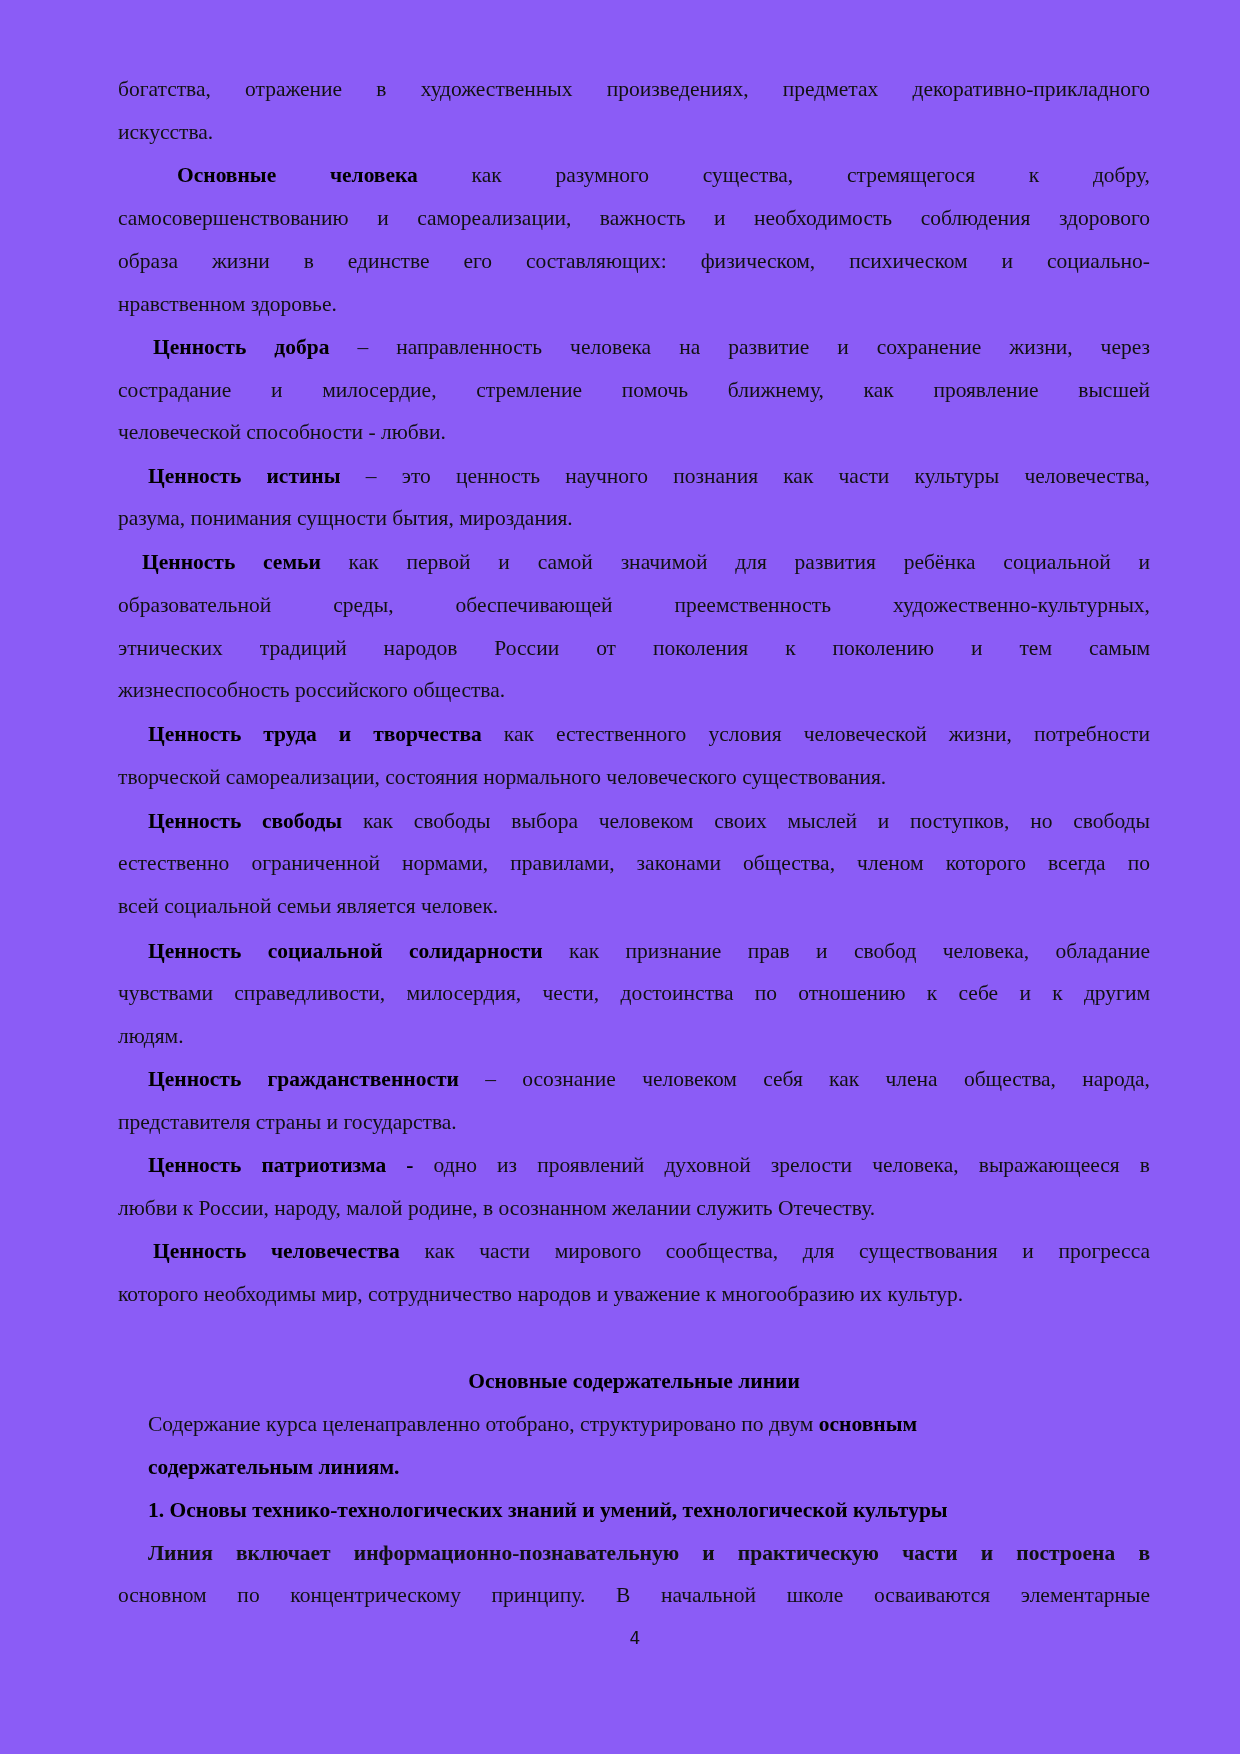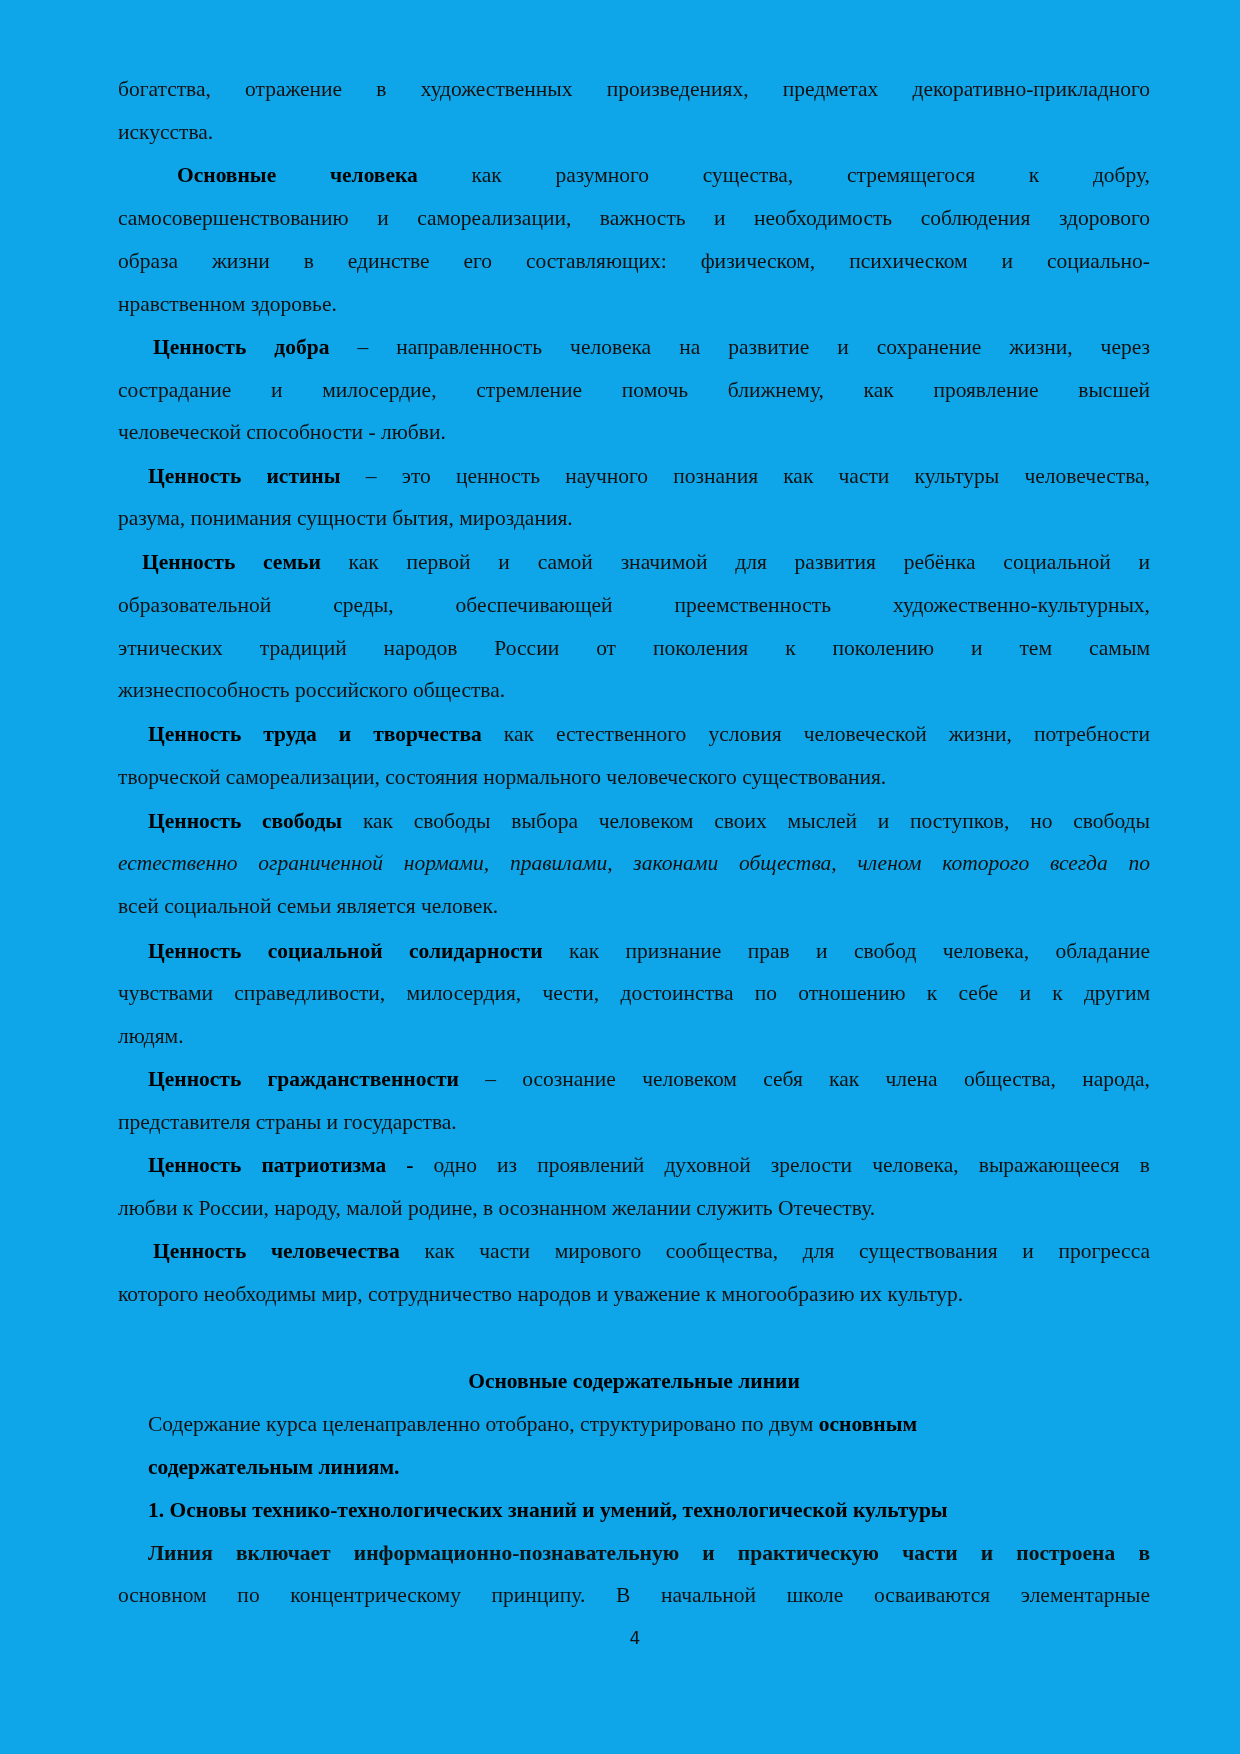--- a/index.html
+++ b/index.html
@@ -1,17 +1,17 @@
 <!DOCTYPE html>
 <html><head>
 <meta charset="utf-8">
 <style>
   html, body { margin: 0; padding: 0; background: #ffffff; }
   body { width: 1240px; height: 1754px; position: relative; overflow: hidden; }
-  .page { position: absolute; left: 0; top: 0; width: 1240px; height: 1754px; background: #0ea5e9; }
+  .page { position: absolute; left: 0; top: 0; width: 1240px; height: 1754px; background: #8b5cf6; }
   .ln {
     position: absolute;
     left: 118px;
     width: 1032px;
     height: 28px;
     line-height: 28px;
     font-family: "Liberation Serif", serif;
     font-size: 21.5px;
     color: #111111;
     white-space: nowrap;
@@ -41,21 +41,21 @@
       <div class="ln l" style="top: 418px; left: 118px; width: 1032px;"><span>человеческой способности - любви.</span></div>
       <div class="ln j" style="top: 462px; left: 148px; width: 1002px;"><b>Ценность истины</b><span> – это ценность научного познания как части культуры человечества,</span></div>
       <div class="ln l" style="top: 504px; left: 118px; width: 1032px;"><span>разума, понимания сущности бытия, мироздания.</span></div>
       <div class="ln j" style="top: 548px; left: 142px; width: 1008px;"><b>Ценность семьи</b><span> как первой и самой значимой для развития ребёнка социальной и</span></div>
       <div class="ln j" style="top: 591px; left: 118px; width: 1032px;"><span>образовательной среды, обеспечивающей преемственность художественно-культурных,</span></div>
       <div class="ln j" style="top: 634px; left: 118px; width: 1032px;"><span>этнических традиций народов России от поколения к поколению и тем самым</span></div>
       <div class="ln l" style="top: 676px; left: 118px; width: 1032px;"><span>жизнеспособность российского общества.</span></div>
       <div class="ln j" style="top: 720px; left: 148px; width: 1002px;"><b>Ценность труда и творчества</b><span> как естественного условия человеческой жизни, потребности</span></div>
       <div class="ln l" style="top: 763px; left: 118px; width: 1032px;"><span>творческой самореализации, состояния нормального человеческого существования.</span></div>
       <div class="ln j" style="top: 807px; left: 148px; width: 1002px;"><b>Ценность свободы</b><span> как свободы выбора человеком своих мыслей и поступков, но свободы</span></div>
-      <div class="ln j" style="top: 849px; left: 118px; width: 1032px; font-style: italic;"><span>естественно ограниченной нормами, правилами, законами общества, членом которого всегда по</span></div>
+      <div class="ln j" style="top: 849px; left: 118px; width: 1032px;"><span>естественно ограниченной нормами, правилами, законами общества, членом которого всегда по</span></div>
       <div class="ln l" style="top: 892px; left: 118px; width: 1032px;"><span>всей социальной семьи является человек.</span></div>
       <div class="ln j" style="top: 937px; left: 148px; width: 1002px;"><b>Ценность социальной солидарности</b><span> как признание прав и свобод человека, обладание</span></div>
       <div class="ln j" style="top: 979px; left: 118px; width: 1032px;"><span>чувствами справедливости, милосердия, чести, достоинства по отношению к себе и к другим</span></div>
       <div class="ln l" style="top: 1022px; left: 118px; width: 1032px;"><span>людям.</span></div>
       <div class="ln j" style="top: 1065px; left: 148px; width: 1002px;"><b>Ценность гражданственности</b><span> – осознание человеком себя как члена общества, народа,</span></div>
       <div class="ln l" style="top: 1108px; left: 118px; width: 1032px;"><span>представителя страны и государства.</span></div>
       <div class="ln j" style="top: 1151px; left: 148px; width: 1002px;"><b>Ценность патриотизма -</b><span> одно из проявлений духовной зрелости человека, выражающееся в</span></div>
       <div class="ln l" style="top: 1194px; left: 118px; width: 1032px;"><span>любви к России, народу, малой родине, в осознанном желании служить Отечеству.</span></div>
       <div class="ln j" style="top: 1237px; left: 153px; width: 997px;"><b>Ценность человечества</b><span> как части мирового сообщества, для существования и прогресса</span></div>
       <div class="ln l" style="top: 1280px; left: 118px; width: 1032px;"><span>которого необходимы мир, сотрудничество народов и уважение к многообразию их культур.</span></div>

